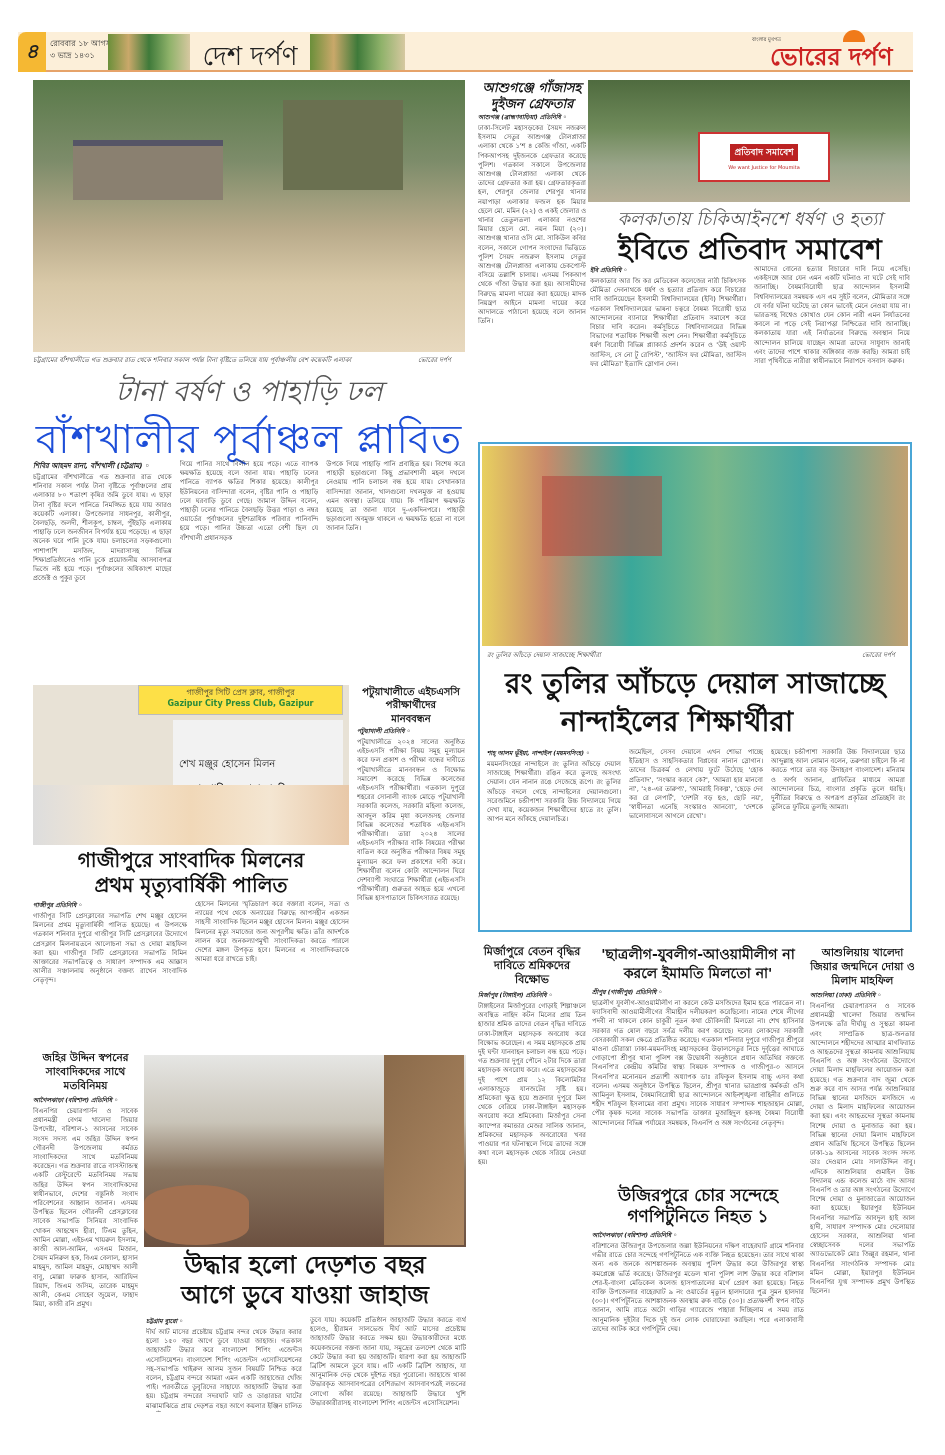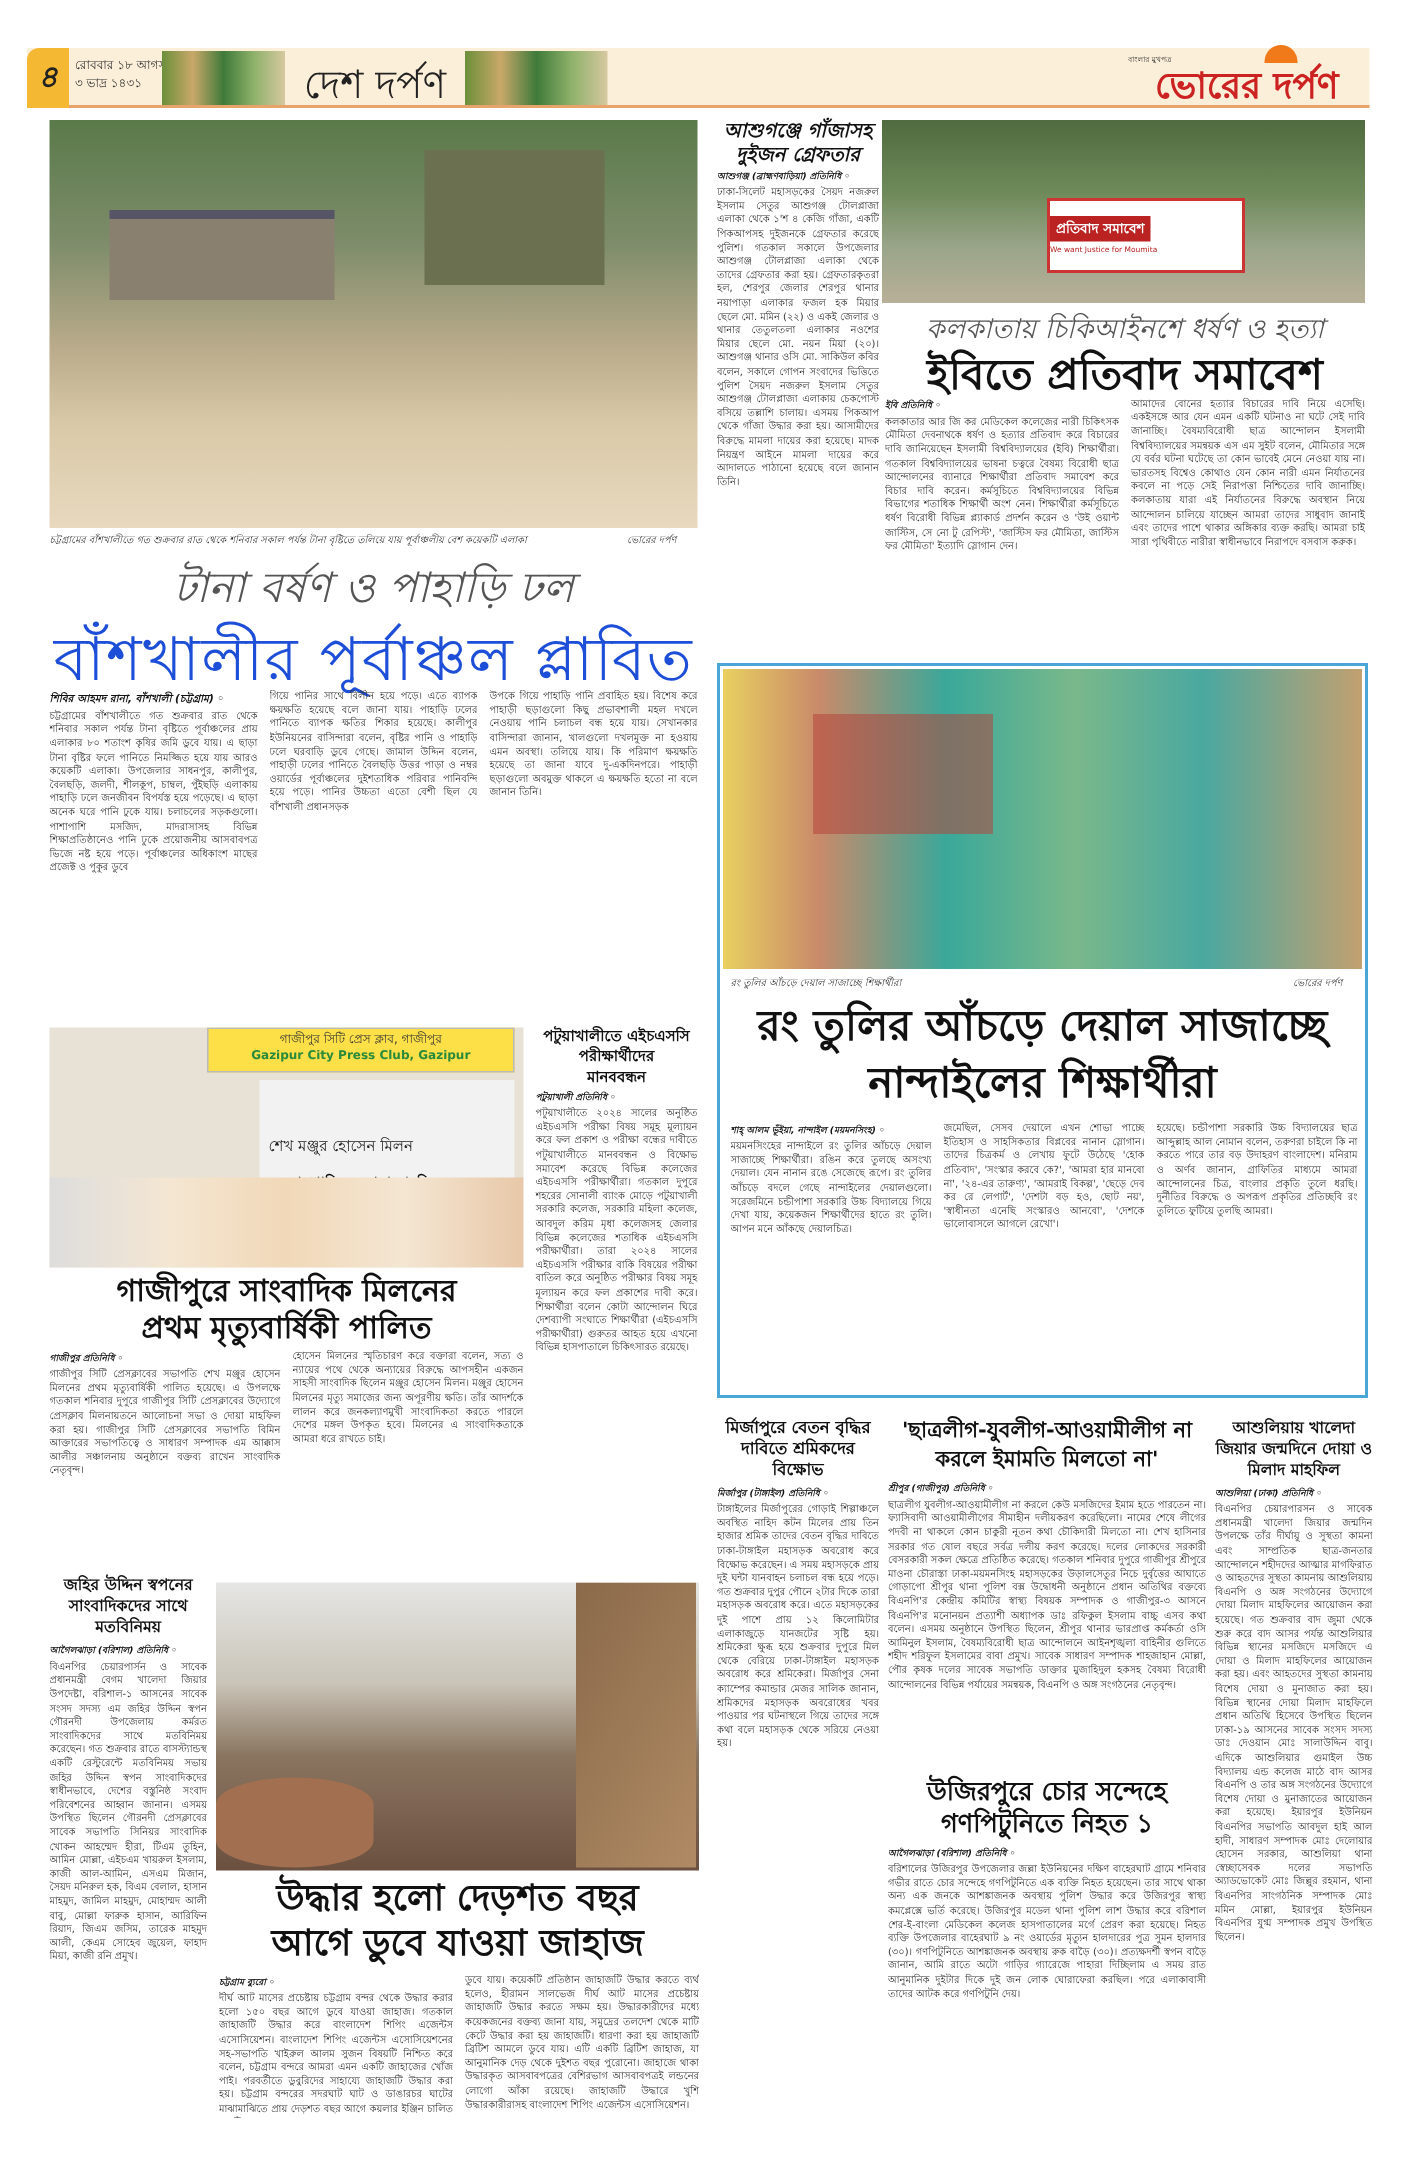--- a/index.html
+++ b/index.html
@@ -56,21 +56,21 @@
 </div>
 
 <div class="abs" style="left:478px;top:80px;width:108px">
   <div class="head" style="font-size:13px;line-height:16px;font-style:italic">আশুগঞ্জে গাঁজাসহ</div>
   <div class="head" style="font-size:13px;line-height:16px;font-style:italic">দুইজন গ্রেফতার</div>
   <div class="byline" style="font-size:6px">আশুগঞ্জ (ব্রাহ্মণবাড়িয়া) প্রতিনিধি ◦</div>
   <div class="body" style="height:320px">ঢাকা-সিলেট মহাসড়কের সৈয়দ নজরুল ইসলাম সেতুর আশুগঞ্জ টোলপ্লাজা এলাকা থেকে ১'শ ৪ কেজি গাঁজা, একটি পিকআপসহ দুইজনকে গ্রেফতার করেছে পুলিশ। গতকাল সকালে উপজেলার আশুগঞ্জ টোলপ্লাজা এলাকা থেকে তাদের গ্রেফতার করা হয়। গ্রেফতারকৃতরা হল, শেরপুর জেলার শেরপুর থানার নয়াপাড়া এলাকার ফজল হক মিয়ার ছেলে মো. মমিন (২২) ও একই জেলার ও থানার তেতুলতলা এলাকার নওশের মিয়ার ছেলে মো. নয়ন মিয়া (২০)। আশুগঞ্জ থানার ওসি মো. সাকিউল কবির বলেন, সকালে গোপন সংবাদের ভিত্তিতে পুলিশ সৈয়দ নজরুল ইসলাম সেতুর আশুগঞ্জ টোলপ্লাজা এলাকায় চেকপোস্ট বসিয়ে তল্লাশি চালায়। এসময় পিকআপ থেকে গাঁজা উদ্ধার করা হয়। আসামীদের বিরুদ্ধে মামলা দায়ের করা হয়েছে। মাদক নিয়ন্ত্রণ আইনে মামলা দায়ের করে আদালতে পাঠানো হয়েছে বলে জানান তিনি।</div>
 </div>
 
 <div class="abs photo" style="left:588px;top:80px;width:322px;height:122px;background:linear-gradient(180deg,#4f6b3f 0%,#6f8a5a 40%,#9aa58a 70%,#b8b098 100%)">
-  <div style="position:absolute;left:110px;top:52px;width:132px;height:50px;background:#fff;border:2px solid #c33;display:flex;flex-direction:column;align-items:flex-start;justify-content:center">
+  <div style="position:absolute;left:110px;top:52px;width:132px;height:50px;background:#fff;border:2px solid #c33;display:flex;flex-direction:column;align-items:center;justify-content:center">
     <div style="background:#b22;color:#fff;font-size:9px;font-weight:bold;padding:1px 4px">প্রতিবাদ সমাবেশ</div>
     <div style="font-size:5px;color:#b22;margin-top:3px">We want Justice for Moumita</div>
   </div>
 </div>
 <div class="abs head-sub" style="left:590px;top:205px;width:320px;font-size:18px">কলকাতায় চিকিআইনশে ধর্ষণ ও হত্যা</div>
 <div class="abs head" style="left:590px;top:228px;width:320px;font-size:28px">ইবিতে প্রতিবাদ সমাবেশ</div>
 <div class="abs" style="left:590px;top:265px;width:320px;display:flex;gap:8px">
   <div style="flex:1">
     <div class="byline" style="font-size:6px">ইবি প্রতিনিধি ◦</div>
     <div class="body" style="height:155px">কলকাতার আর জি কর মেডিকেল কলেজের নারী চিকিৎসক মৌমিতা দেবনাথকে ধর্ষণ ও হত্যার প্রতিবাদ করে বিচারের দাবি জানিয়েছেন ইসলামী বিশ্ববিদ্যালয়ের (ইবি) শিক্ষার্থীরা। গতকাল বিশ্ববিদ্যালয়ের ভাষনা চত্বরে বৈষম্য বিরোধী ছাত্র আন্দোলনের ব্যানারে শিক্ষার্থীরা প্রতিবাদ সমাবেশ করে বিচার দাবি করেন। কর্মসূচিতে বিশ্ববিদ্যালয়ের বিভিন্ন বিভাগের শতাধিক শিক্ষার্থী অংশ নেন। শিক্ষার্থীরা কর্মসূচিতে ধর্ষণ বিরোধী বিভিন্ন প্ল্যাকার্ড প্রদর্শন করেন ও 'উই ওয়ান্ট জাস্টিস, সে নো টু রেপিস্ট', 'জাস্টিস ফর মৌমিতা, জাস্টিস ফর মৌমিতা' ইত্যাদি স্লোগান দেন।</div>
@@ -78,21 +78,21 @@
   <div class="body" style="flex:1;height:165px">আমাদের বোনের হত্যার বিচারের দাবি নিয়ে এসেছি। একইসঙ্গে আর যেন এমন একটি ঘটনাও না ঘটে সেই দাবি জানাচ্ছি। বৈষম্যবিরোধী ছাত্র আন্দোলন ইসলামী বিশ্ববিদ্যালয়ের সমন্বয়ক এস এম সুইট বলেন, মৌমিতার সঙ্গে যে বর্বর ঘটনা ঘটেছে তা কোন ভাবেই মেনে নেওয়া যায় না। ভারতসহ বিশ্বেও কোথাও যেন কোন নারী এমন নির্যাতনের কবলে না পড়ে সেই নিরাপত্তা নিশ্চিতের দাবি জানাচ্ছি। কলকাতায় যারা এই নির্যাতনের বিরুদ্ধে অবস্থান নিয়ে আন্দোলন চালিয়ে যাচ্ছেন আমরা তাদের সাধুবাদ জানাই এবং তাদের পাশে থাকার অঙ্গিকার ব্যক্ত করছি। আমরা চাই সারা পৃথিবীতে নারীরা স্বাধীনভাবে নিরাপদে বসবাস করুক।</div>
 </div>
 
 <div class="abs boxed" style="left:478px;top:442px;width:434px;height:490px"></div>
 <div class="abs photo" style="left:482px;top:446px;width:426px;height:200px;background:linear-gradient(90deg,#e8d060 0%,#c98a6a 15%,#3aa89a 35%,#7ab88a 55%,#4aa8a0 75%,#c2a070 100%)">
   <div style="position:absolute;left:60px;top:30px;width:120px;height:80px;background:rgba(180,70,60,.55)"></div>
 </div>
 <div class="abs caption" style="left:487px;top:650px">রং তুলির আঁচড়ে দেয়াল সাজাচ্ছে শিক্ষার্থীরা</div>
 <div class="abs credit" style="left:862px;top:650px">ভোরের দর্পণ</div>
 <div class="abs head" style="left:482px;top:662px;width:426px;font-size:28px">রং তুলির আঁচড়ে দেয়াল সাজাচ্ছে</div>
-<div class="abs head" style="left:482px;top:700px;width:426px;font-size:28px">নান্দাইলের শিক্ষার্থীরা</div>
+<div class="abs head" style="left:464px;top:700px;width:426px;font-size:28px">নান্দাইলের শিক্ষার্থীরা</div>
 <div class="abs" style="left:487px;top:748px;width:418px;display:flex;gap:8px">
   <div style="flex:1">
     <div class="byline" style="font-size:6px">শাহ্ আলম ভূঁইয়া, নান্দাইল (ময়মনসিংহ) ◦</div>
     <div class="body" style="height:165px">ময়মনসিংহের নান্দাইলে রং তুলির আঁচড়ে দেয়াল সাজাচ্ছে শিক্ষার্থীরা। রঙিন করে তুলছে অসংখ্য দেয়াল। যেন নানান রঙে সেজেছে রূপে। রং তুলির আঁচড়ে বদলে গেছে নান্দাইলের দেয়ালগুলো। সরেজমিনে চন্ডীপাশা সরকারি উচ্চ বিদ্যালয়ে গিয়ে দেখা যায়, কয়েকজন শিক্ষার্থীদের হাতে রং তুলি। আপন মনে আঁকছে দেয়ালচিত্র।</div>
   </div>
   <div class="body" style="flex:1;height:175px">জমেছিল, সেসব দেয়ালে এখন শোভা পাচ্ছে ইতিহাস ও সাহসিকতার বিপ্লবের নানান স্লোগান। তাদের চিত্রকর্ম ও লেখায় ফুটে উঠেছে 'হোক প্রতিবাদ', 'সংস্কার করবে কে?', 'আমরা হার মানবো না', '২৪-এর তারুণ্য', 'আমরাই বিকল্প', 'ছেড়ে দেব কর রে লেপার্ট', 'দেশটা বড় হও, ছোট নয়', 'স্বাধীনতা এনেছি সংস্কারও আনবো', 'দেশকে ভালোবাসলে আগলে রেখো'।</div>
   <div class="body" style="flex:1;height:175px">হয়েছে। চন্ডীপাশা সরকারি উচ্চ বিদ্যালয়ের ছাত্র আব্দুল্লাহ আল নোমান বলেন, তরুণরা চাইলে কি না করতে পারে তার বড় উদাহরণ বাংলাদেশ। মনিরাম ও অর্ণব জানান, গ্রাফিতির মাধ্যমে আমরা আন্দোলনের চিত্র, বাংলার প্রকৃতি তুলে ধরছি। দুর্নীতির বিরুদ্ধে ও অপরূপ প্রকৃতির প্রতিচ্ছবি রং তুলিতে ফুটিয়ে তুলছি আমরা।</div>
 </div>
 
 <div class="abs photo" style="left:33px;top:685px;width:316px;height:160px;background:#e8e2d6">

